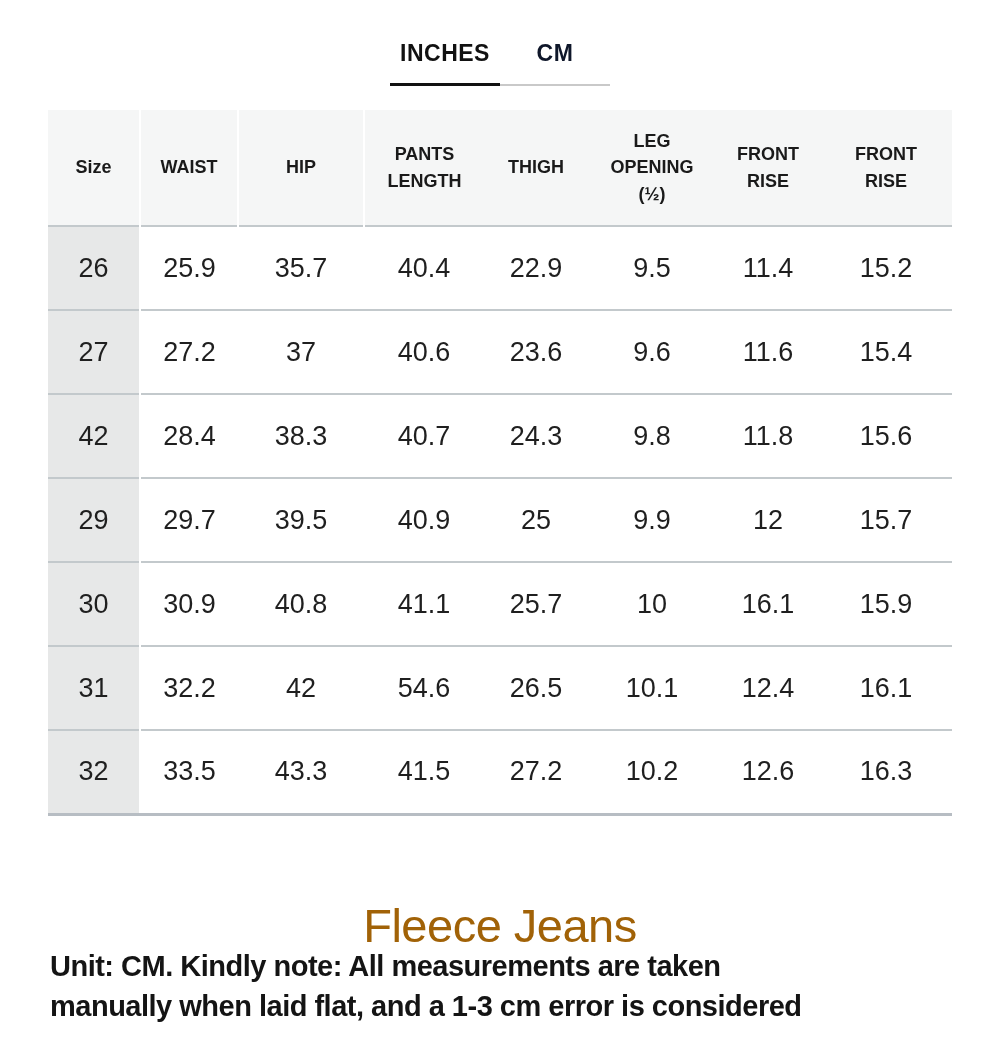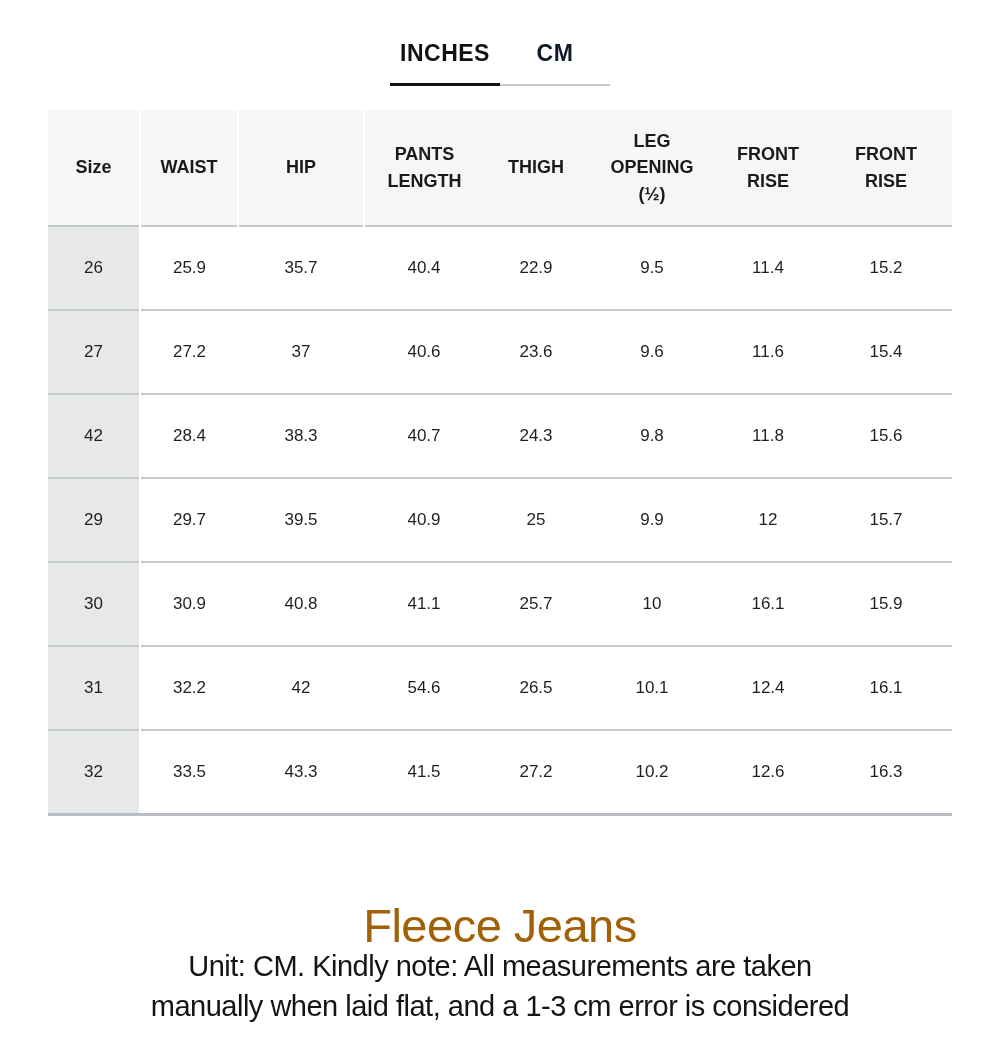--- a/index.html
+++ b/index.html
@@ -69,21 +69,21 @@
     padding: 0 18px;
   }
   table.size-chart thead th:nth-child(-n+3) {
     border-right: 2px solid #ffffff;
   }
   table.size-chart tbody tr {
     border-top: 2px solid #c3c9cc;
   }
   table.size-chart tbody td {
     height: 84px;
-    font-size: 17px;
+    font-size: 27px;
     color: #1f1f1f;
     text-align: center;
     vertical-align: middle;
     background: #ffffff;
   }
   table.size-chart tbody td:first-child {
     background: #e7e8e8;
     border-right: 2px solid #ffffff;
   }
 
@@ -96,23 +96,22 @@
     font-size: 47px;
     font-weight: 500;
     letter-spacing: -0.5px;
     color: #a16207;
     line-height: 60px;
     margin-top: 44px;
   }
   .note {
     position: absolute;
     top: 946px; left: 50px; right: 50px;
-    text-align: center;
     font-size: 29px;
-    font-weight: 400;
+    font-weight: 700;
     letter-spacing: -0.5px;
     color: #141414;
     line-height: 40px;
   }
 </style>
 </head>
 <body>
 
 <div class="page">
 

